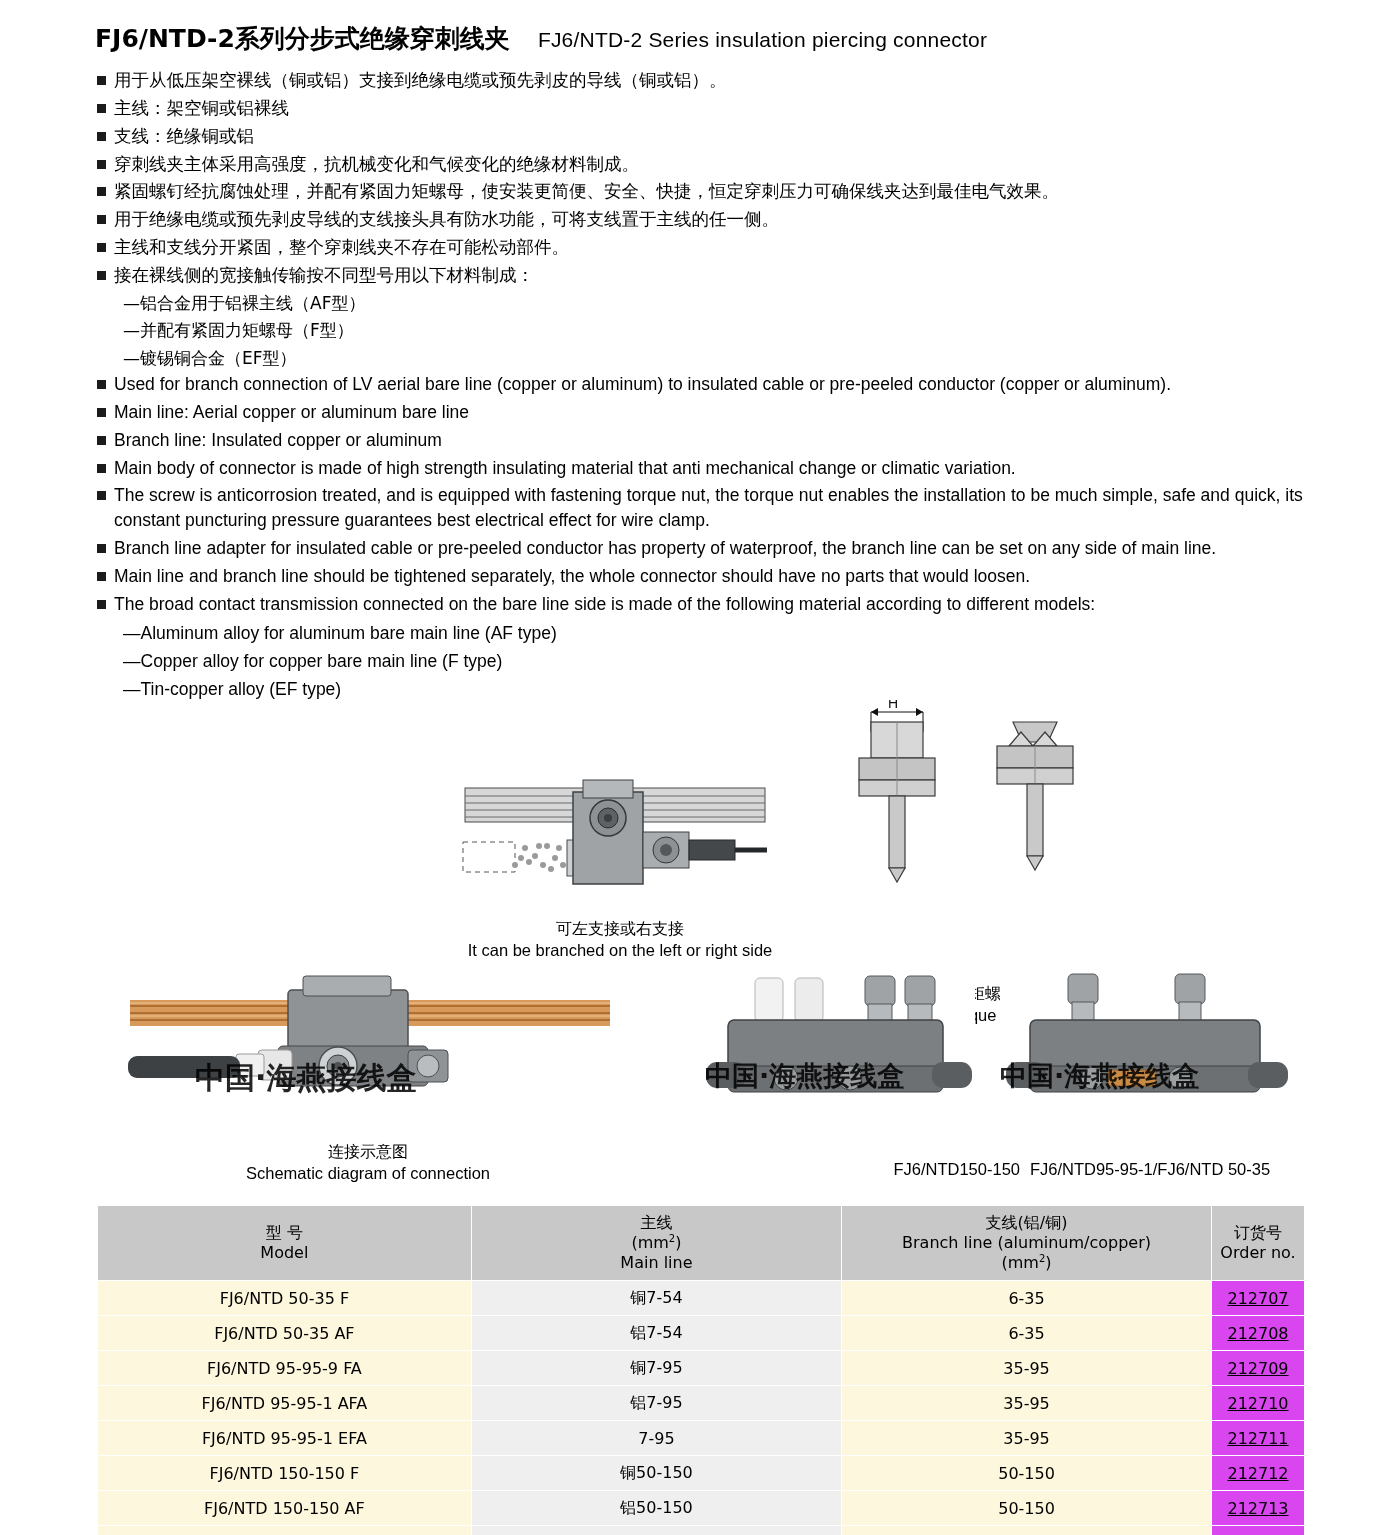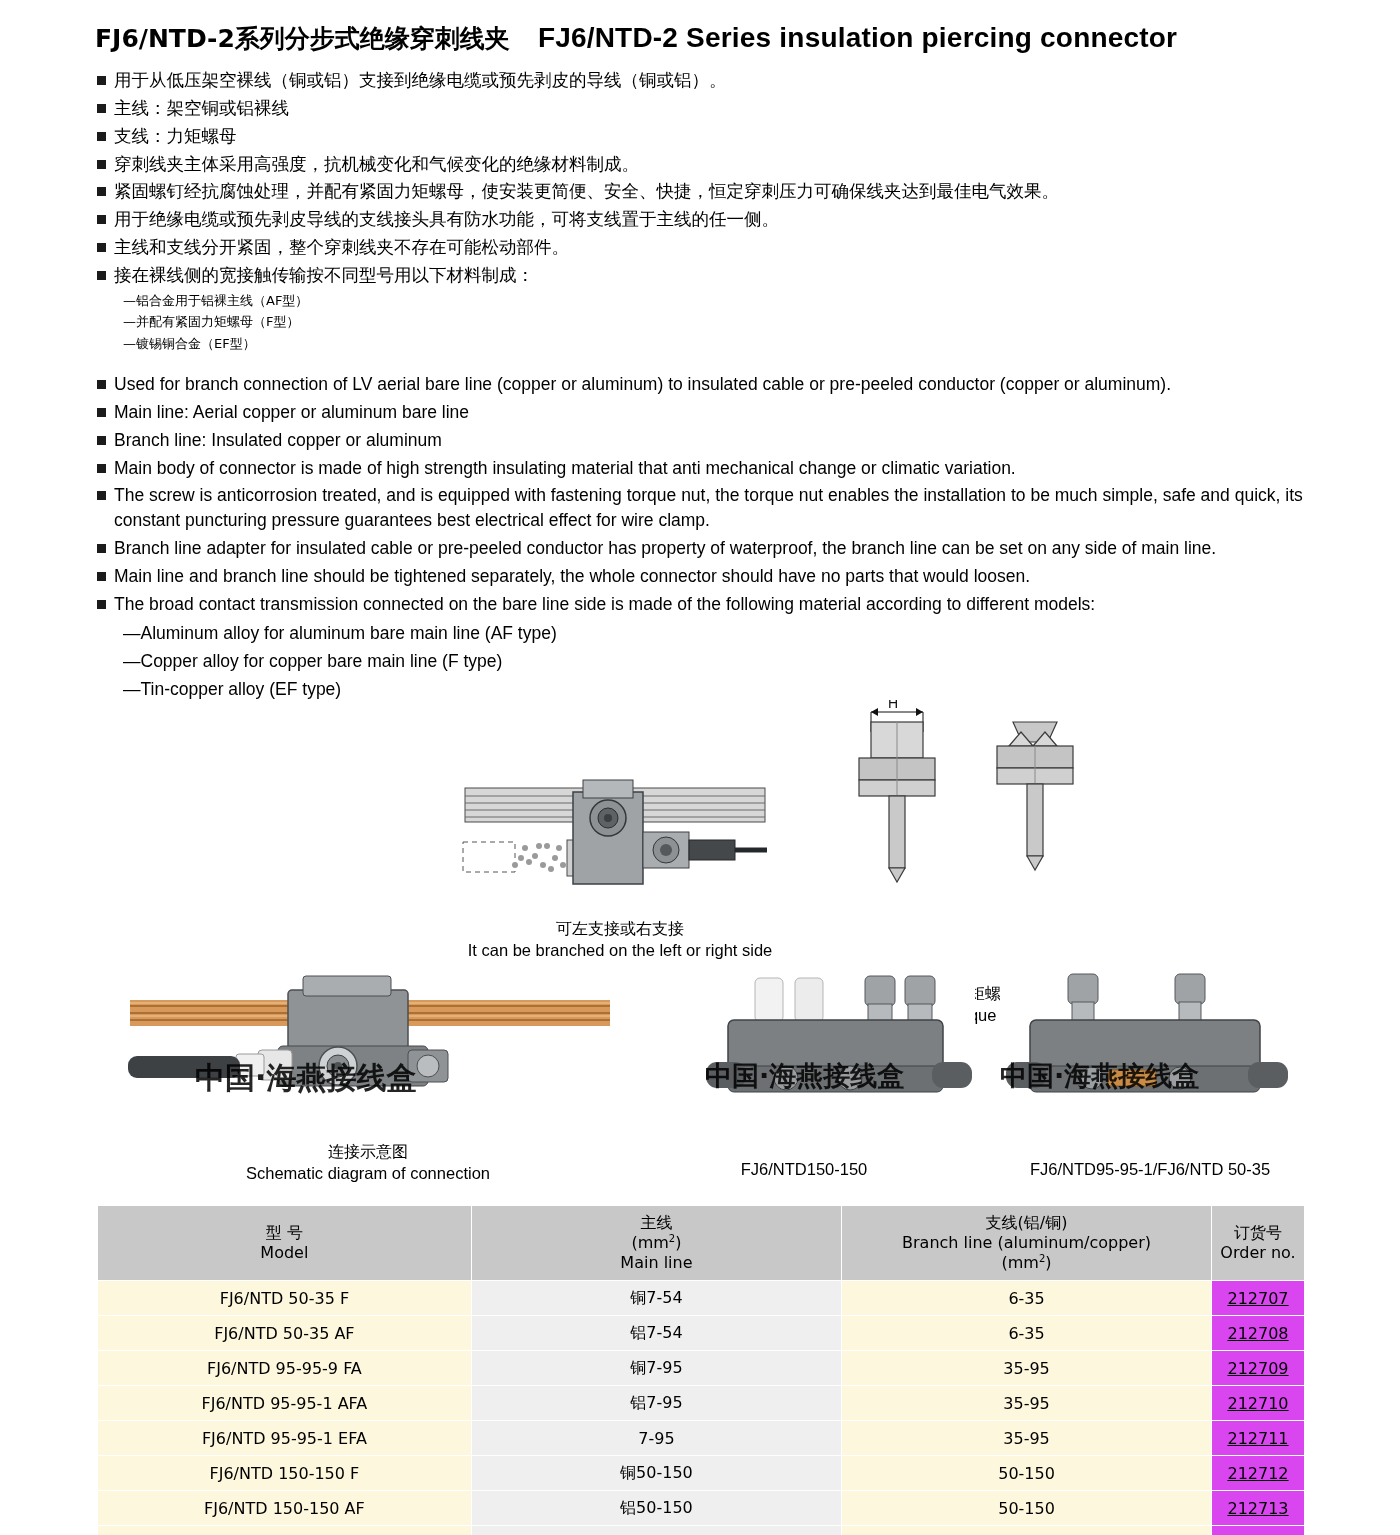--- a/index.html
+++ b/index.html
@@ -32,22 +32,22 @@
     gap: 28px;
     white-space: nowrap;
   }
   .title-cn {
     font-size: 25px;
     font-weight: bold;
     letter-spacing: 0px;
     font-family: "DejaVu Sans", "Liberation Sans", sans-serif;
   }
   .title-en {
-    font-size: 28px;
-    font-weight: bold;
+    font-size: 21px;
+    font-weight: normal;
     letter-spacing: 0.2px;
   }
 
   
   .bullets {
     position: absolute;
     left: 97px;
     width: 1215px;
   }
   .bullets.cn { top: 68px; }
@@ -77,21 +77,21 @@
   .bullets.en .btxt {
     font-size: 17.5px;
     font-family: "Liberation Sans", sans-serif;
   }
   .sub {
     margin-left: 26px;
     margin-top: 2px;
     margin-bottom: 2px;
     line-height: 1.5;
   }
-  .bullets.cn .sub { font-size: 13px; font-family: "DejaVu Sans","Liberation Sans",sans-serif; }
+  .bullets.cn .sub { font-size: 17px; font-family: "DejaVu Sans","Liberation Sans",sans-serif; }
   .bullets.en .sub { font-size: 17.5px; }
 
   
   .fig-caption {
     text-align: center;
     line-height: 1.3;
   }
   .cap-cn {
     font-size: 16px;
     font-family: "DejaVu Sans", "Liberation Sans", sans-serif;
@@ -136,21 +136,21 @@
     background: #fdfdfd;
   }
   .photo-cap {
     position: absolute;
     text-align: center;
   }
 
   .ph1 { left: 118px; top: 962px; width: 500px; height: 172px; }
   .ph1cap { left: 118px; top: 1142px; width: 500px; }
   .ph2 { left: 700px; top: 970px; width: 275px; height: 170px; }
-  .ph2cap { left: 654px; top: 1160px; width: 300px; }
+  .ph2cap { left: 720px; top: 1160px; width: 300px; text-align: right; }
   .ph3 { left: 1000px; top: 970px; width: 290px; height: 170px; }
   .ph3cap { left: 985px; top: 1160px; width: 330px; }
 
   .watermark {
     position: absolute;
     color: #000000;
     opacity: 0.85;
     font-size: 30px;
     font-weight: bold;
     font-family: "DejaVu Sans", "Liberation Sans", sans-serif;
@@ -204,21 +204,21 @@
     <div class="bullet">
       <span class="sq"></span>
       <span class="btxt">用于从低压架空裸线（铜或铝）支接到绝缘电缆或预先剥皮的导线（铜或铝）。</span>
     </div>
     <div class="bullet">
       <span class="sq"></span>
       <span class="btxt">主线：架空铜或铝裸线</span>
     </div>
     <div class="bullet">
       <span class="sq"></span>
-      <span class="btxt">支线：力矩螺母</span>
+      <span class="btxt">支线：绝缘铜或铝</span>
     </div>
     <div class="bullet">
       <span class="sq"></span>
       <span class="btxt">穿刺线夹主体采用高强度，抗机械变化和气候变化的绝缘材料制成。</span>
     </div>
     <div class="bullet">
       <span class="sq"></span>
       <span class="btxt">紧固螺钉经抗腐蚀处理，并配有紧固力矩螺母，使安装更简便、安全、快捷，恒定穿刺压力可确保线夹达到最佳电气效果。</span>
     </div>
     <div class="bullet">

